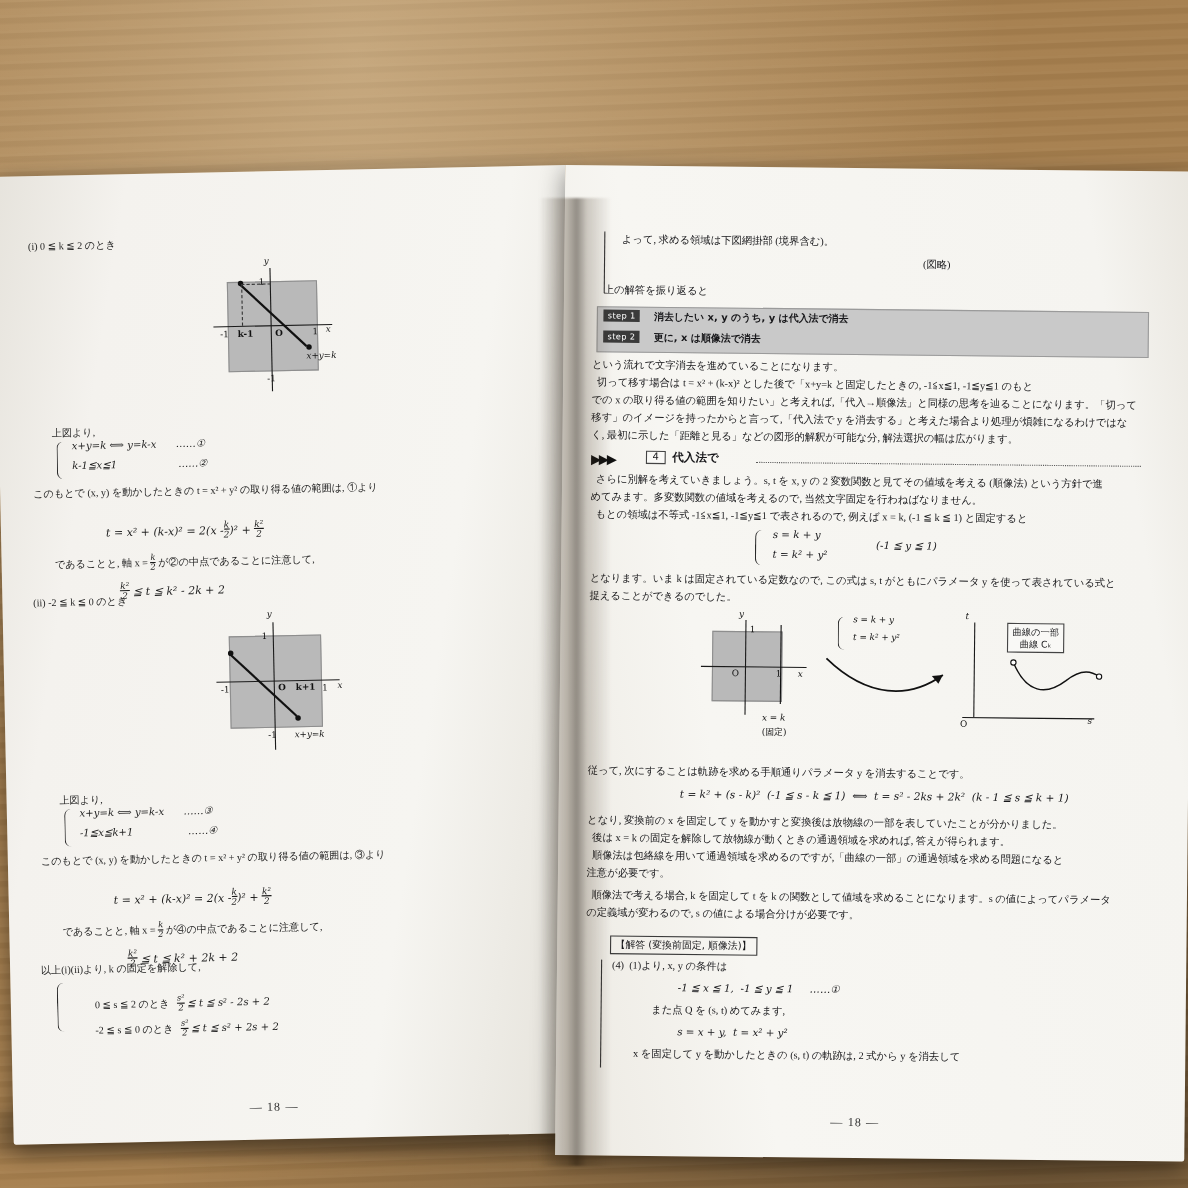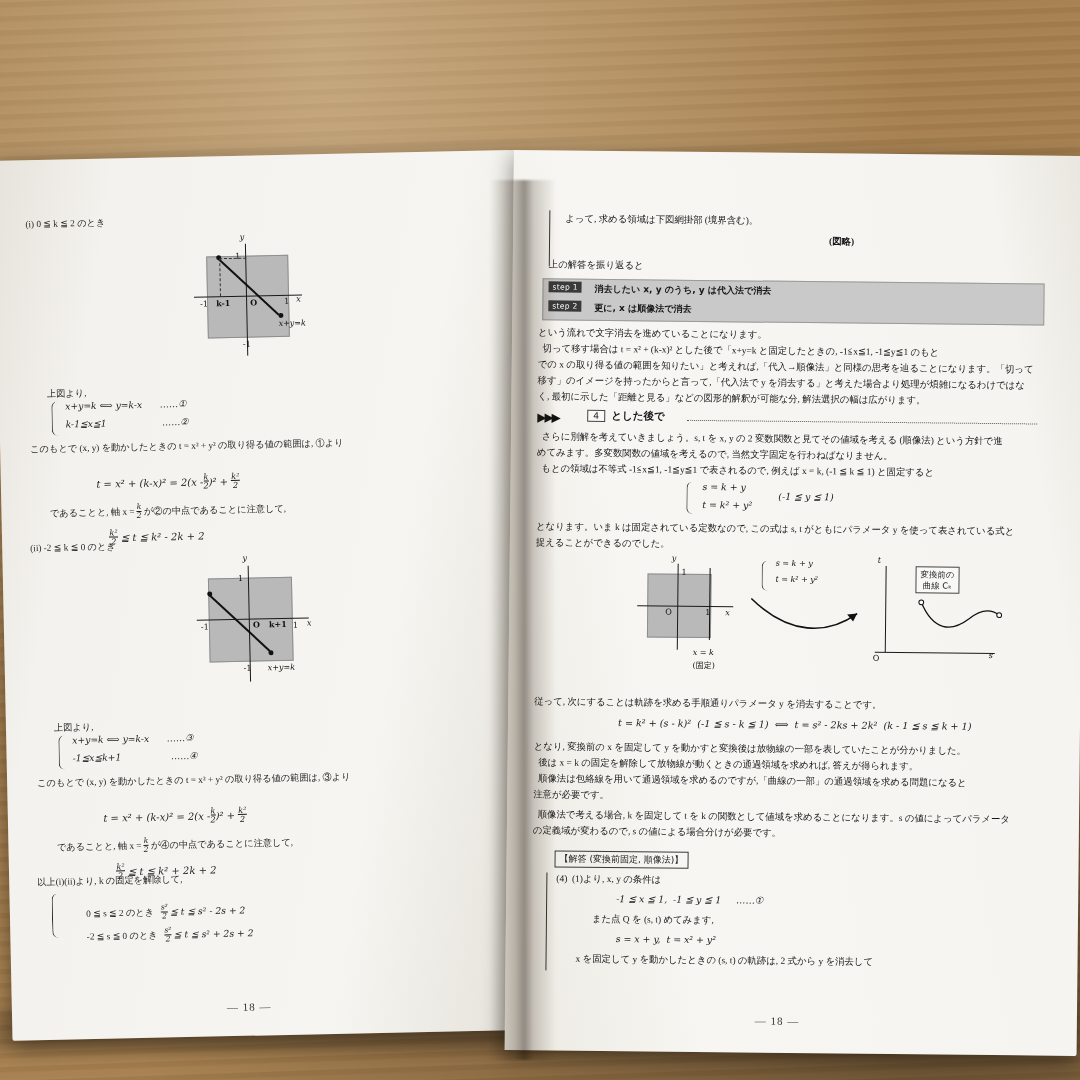--- a/index.html
+++ b/index.html
@@ -216,48 +216,48 @@
 
       <div class="pg" style="left:215px;top:845px;">— 18 —</div>
     </div>
   </div>
 
   <div class="page page-right">
     <div class="content rp">
 
       <div class="vline" style="left:36px;top:60px;height:56px;"></div>
       <div class="t" style="left:52px;top:62px;">よって, 求める領域は下図網掛部 (境界含む)。</div>
-      <div class="t" style="left:316px;top:82px;font-weight:bold;">(図略)</div>
+      <div class="t" style="left:326px;top:82px;">(図略)</div>
       <div class="t" style="left:36px;top:108px;">上の解答を振り返ると</div>
 
       <div class="stepbox" style="left:30px;top:128px;width:500px;height:40px;"></div>
       <div class="steptag" style="left:36px;top:131px;">step 1</div>
       <div class="t jp" style="left:82px;top:132px;font-weight:bold;font-size:9px;">消去したい x, y のうち, y は代入法で消去</div>
       <div class="steptag" style="left:36px;top:150px;">step 2</div>
       <div class="t jp" style="left:82px;top:151px;font-weight:bold;font-size:9px;">更に, x は順像法で消去</div>
 
       <div class="t" style="left:26px;top:176px;">という流れで文字消去を進めていることになります。</div>
       <div class="t" style="left:26px;top:192px;">  切って移す場合は t = x² + (k-x)² とした後で「x+y=k と固定したときの, -1≦x≦1, -1≦y≦1 のもと</div>
       <div class="t" style="left:26px;top:208px;">での x の取り得る値の範囲を知りたい」と考えれば,「代入→順像法」と同様の思考を辿ることになります。「切って</div>
       <div class="t" style="left:26px;top:224px;">移す」のイメージを持ったからと言って,「代入法で y を消去する」と考えた場合より処理が煩雑になるわけではな</div>
       <div class="t" style="left:26px;top:240px;">く, 最初に示した「距離と見る」などの図形的解釈が可能な分, 解法選択の幅は広がります。</div>
 
       <div class="arrows" style="left:26px;top:260px;">▶▶▶</div>
       <div class="boxed" style="left:76px;top:259px;padding:0 5px;font-size:9px;">4</div>
-      <div class="secthead jp" style="left:100px;top:258px;">とした後で</div>
+      <div class="secthead jp" style="left:100px;top:258px;">代入法で</div>
       <div class="dotline" style="left:176px;top:268px;width:350px;"></div>
 
       <div class="t" style="left:26px;top:280px;">  さらに別解を考えていきましょう。s, t を x, y の 2 変数関数と見てその値域を考える (順像法) という方針で進</div>
       <div class="t" style="left:26px;top:296px;">めてみます。多変数関数の値域を考えるので, 当然文字固定を行わねばなりません。</div>
       <div class="t" style="left:26px;top:312px;">  もとの領域は不等式 -1≦x≦1, -1≦y≦1 で表されるので, 例えば x = k, (-1 ≦ k ≦ 1) と固定すると</div>
 
       <div class="brace" style="left:176px;top:330px;width:7px;height:32px;"></div>
       <div class="t mi" style="left:192px;top:329px;">s = k + y</div>
       <div class="t mi" style="left:192px;top:347px;">t = k² + y²</div>
-      <div class="t mi" style="left:268px;top:338px;">(-1 ≦ y ≦ 1)</div>
+      <div class="t mi" style="left:286px;top:338px;">(-1 ≦ y ≦ 1)</div>
 
       <div class="t" style="left:26px;top:370px;">となります。いま k は固定されている定数なので, この式は s, t がともにパラメータ y を使って表されている式と</div>
       <div class="t" style="left:26px;top:386px;">捉えることができるのでした。</div>
 
       <div class="fig" style="left:110px;top:404px;width:430px;height:130px;">
         <div class="sq" style="left:28px;top:18px;width:62px;height:62px;"></div>
         <div class="axis" style="left:58px;top:8px;width:1px;height:86px;"></div>
         <div class="axis" style="left:18px;top:50px;height:1px;width:96px;"></div>
         <div class="vline" style="left:90px;top:12px;height:72px;background:#111;"></div>
         <div class="lab" style="left:52px;top:-2px;">y</div>
@@ -271,21 +271,21 @@
         <div class="brace" style="left:142px;top:4px;width:7px;height:30px;"></div>
         <div class="lab" style="left:156px;top:2px;">s = k + y</div>
         <div class="lab" style="left:156px;top:18px;">t = k² + y²</div>
 
         <svg width="120" height="60" style="position:absolute;left:130px;top:36px;">
           <path d="M2,6 C40,42 78,42 108,20" stroke="#111" stroke-width="1.6" fill="none"></path>
           <path d="M108,20 l-10,1 l6,7 z" fill="#111"></path>
         </svg>
 
         <div class="boxed" style="left:296px;top:8px;line-height:1.25;text-align:center;">
-          <span>変換前の</span><br>
+          <span>曲線の一部</span><br>
           <span>曲線 Cₖ</span>
         </div>
 
         <div class="axis" style="left:266px;top:8px;width:1px;height:86px;"></div>
         <div class="axis" style="left:256px;top:94px;height:1px;width:120px;"></div>
         <div class="lab" style="left:258px;top:-2px;">t</div>
         <div class="labn" style="left:254px;top:96px;">O</div>
         <div class="lab" style="left:370px;top:92px;">s</div>
         <svg width="90" height="50" style="position:absolute;left:296px;top:38px;">
           <path d="M6,6 C18,34 36,36 54,22 C66,12 76,12 84,18" stroke="#111" stroke-width="1.3" fill="none"></path>

